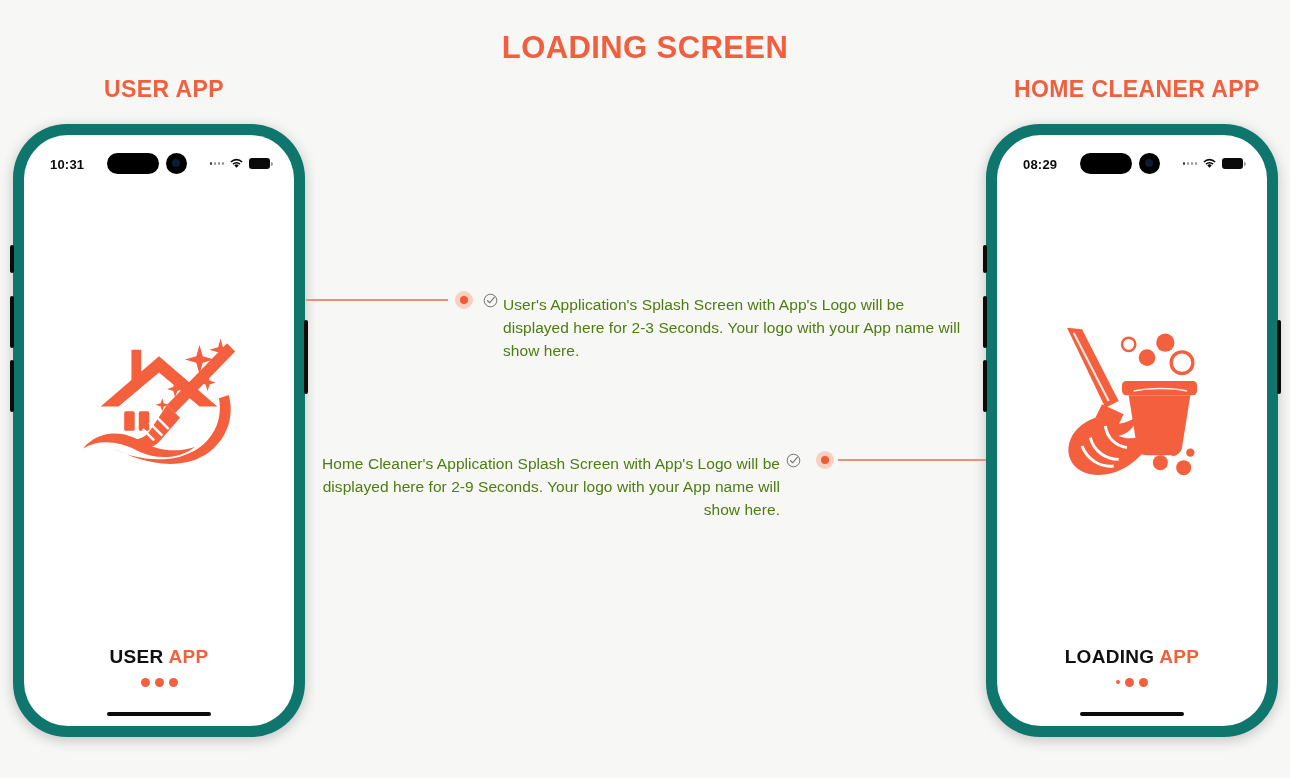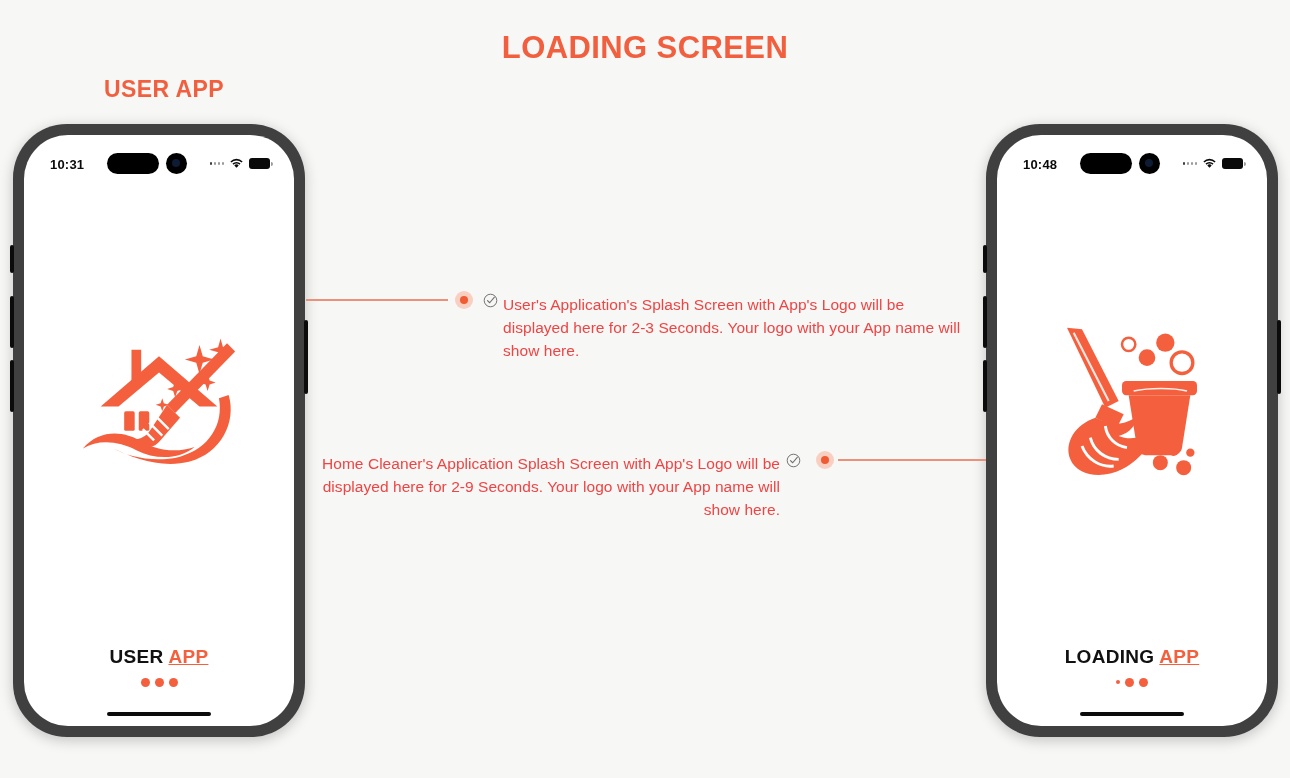--- a/index.html
+++ b/index.html
@@ -43,21 +43,21 @@
   }
   .col-title.left  { left: 104px; }
   .col-title.right { left: 1014px; }
 
   
   .phone {
     position: absolute;
     width: 292px;
     height: 613px;
     border-radius: 54px;
-    background: #404040;
+    background: #0f766e;
     padding: 11px;
     box-shadow: 0 3px 14px rgba(0,0,0,0.22);
   }
   .phone.left  { left: 13px;   top: 124px; }
   .phone.right { left: 986px;  top: 124px; }
 
   .screen {
     position: relative;
     width: 100%;
     height: 100%;
@@ -167,21 +167,21 @@
     position: absolute;
     left: 0;
     bottom: 58px;
     width: 100%;
     text-align: center;
     font-size: 19px;
     font-weight: 700;
     letter-spacing: 0.3px;
     color: #111;
   }
-  .brand .accent { color: #f4603e; text-decoration: underline; }
+  .brand .accent { color: #f4603e; }
 
   .loader-dots {
     position: absolute;
     left: 0;
     bottom: 38px;
     width: 100%;
     display: flex;
     justify-content: center;
     align-items: center;
     gap: 5px;
@@ -227,21 +227,21 @@
     content: "";
     width: 8px; height: 8px;
     border-radius: 50%;
     background: #ef5b33;
   }
   .check-icon { position: absolute; }
   .anno-text {
     position: absolute;
     font-size: 15.5px;
     line-height: 23px;
-    color: #ef4444;
+    color: #4d7c0f;
     letter-spacing: 0.05px;
   }
 
   
   #anno1 .anno-line  { left: 306px; top: 299px; width: 142px; }
   #anno1 .anno-dot   { left: 455px; top: 291px; }
   #anno1 .check-icon { left: 483px; top: 293px; }
   #anno1 .anno-text  { left: 503px; top: 293px; width: 460px; text-align: left; }
 
   
@@ -251,20 +251,21 @@
   #anno2 .anno-text  { left: 320px; top: 452px; width: 460px; text-align: right; }
 </style>
 </head>
 <body>
 
 <div id="stage">
 
   <div class="page-title">LOADING SCREEN</div>
 
   <div class="col-title left">USER APP</div>
+  <div class="col-title right">HOME CLEANER APP</div>
 
   <div class="phone left">
     <div class="btn-side btn-silent"></div>
     <div class="btn-side btn-volup"></div>
     <div class="btn-side btn-voldn"></div>
     <div class="btn-side btn-power"></div>
 
     <div class="screen">
 
       <div class="statusbar">
@@ -339,21 +340,21 @@
 
   <div class="phone right">
     <div class="btn-side btn-silent"></div>
     <div class="btn-side btn-volup"></div>
     <div class="btn-side btn-voldn"></div>
     <div class="btn-side btn-power"></div>
 
     <div class="screen">
 
       <div class="statusbar">
-        <div class="clock">10:48</div>
+        <div class="clock">08:29</div>
         <div class="dyn-island-wrap">
           <div class="dyn-island"></div>
           <div class="dyn-cam"></div>
         </div>
         <div class="status-right">
           <span class="sig-dots">
               <i></i>
               <i></i>
               <i></i>
               <i></i>

